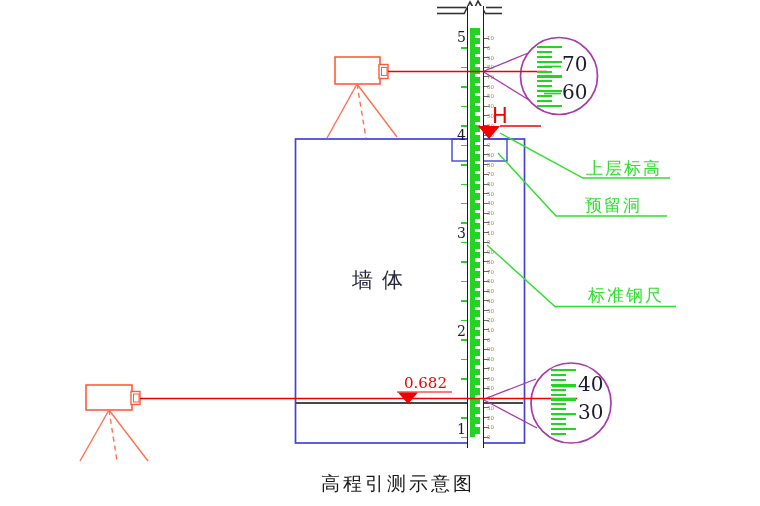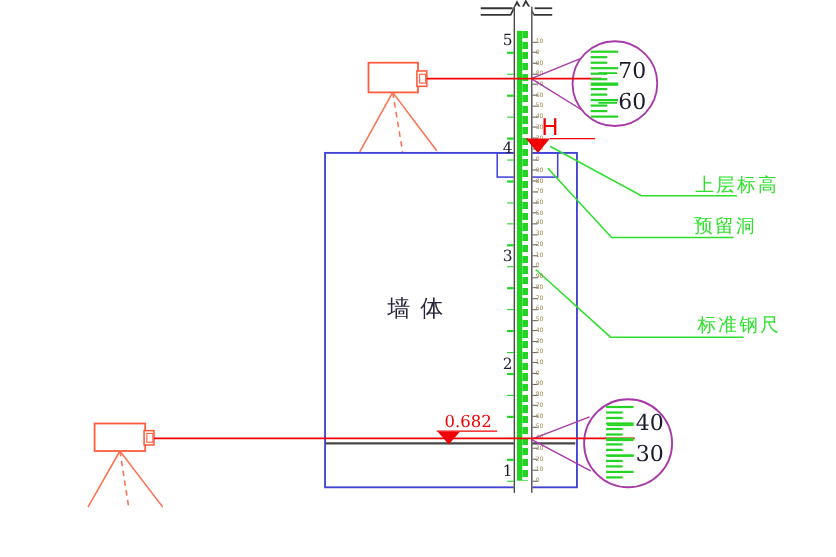--- a/index.html
+++ b/index.html
@@ -2,21 +2,21 @@
 <html><head>
 <meta charset="utf-8">
 <style>
   html,body{margin:0;padding:0;background:#ffffff;}
   #stage{position:relative;width:760px;height:506px;background:#fff;overflow:hidden;
          font-family:"Liberation Sans",sans-serif;}
   #stage svg{position:absolute;left:0;top:0;}
   .layer{position:absolute;left:0;top:0;width:760px;height:506px;pointer-events:none;}
   .txt{position:absolute;white-space:nowrap;}
   .cad-num{font-family:"DejaVu Serif",serif;color:#1c1c30;}
-  .green-label{font-family:"Liberation Sans",sans-serif;color:#2ee02c;font-size:17px;letter-spacing:2px;margin-left:46px;}
+  .green-label{font-family:"Liberation Sans",sans-serif;color:#2ee02c;font-size:17px;letter-spacing:2px;}
   .red{color:#f00000;}
   
   #staff{position:absolute;left:467px;top:6px;width:15px;height:442px;background:#fff;
          border-left:1.3px solid #1c1c1c;border-right:1.3px solid #1c1c1c;}
   #staff .band-solid{position:absolute;left:2px;top:22px;width:5px;height:409px;background:#23d423;}
   #staff .band-e{position:absolute;left:7px;top:22px;width:5px;height:409px;
         background:repeating-linear-gradient(to bottom,#23d423 0px,#23d423 6.6px,#ffffff 6.6px,#ffffff 9.73px);}
   .tickline{position:absolute;width:4.5px;height:1px;background:#6a6a6a;}
   .tickno{position:absolute;font-size:5.5px;line-height:6px;color:#a08850;font-family:"DejaVu Sans",sans-serif;}
   .ltick{position:absolute;width:6px;height:1.5px;background:#23d423;}
@@ -253,14 +253,15 @@
     <div class="txt cad-num reading" style="left:578px;top:402px;">30</div>
 
     <div class="txt red" style="left:492px;top:104px;font-size:21px;font-family:'DejaVu Sans',sans-serif;">H</div>
     <div class="txt red" style="left:404px;top:374px;font-size:15px;font-family:'DejaVu Serif',serif;">0.682</div>
 
     <div class="txt green-label" style="left:586px;top:157px;">上层标高</div>
     <div class="txt green-label" style="left:585px;top:194px;">预留洞</div>
     <div class="txt green-label" style="left:588px;top:284px;">标准钢尺</div>
 
     <div class="txt" style="left:352px;top:266px;font-size:21px;letter-spacing:9px;color:#26263c;">墙体</div>
+    <div class="txt" style="left:321px;top:471px;font-size:19px;letter-spacing:3px;color:#1a1a1a;">高程引测示意图</div>
   </div>
 </div>
 
 </body></html>

